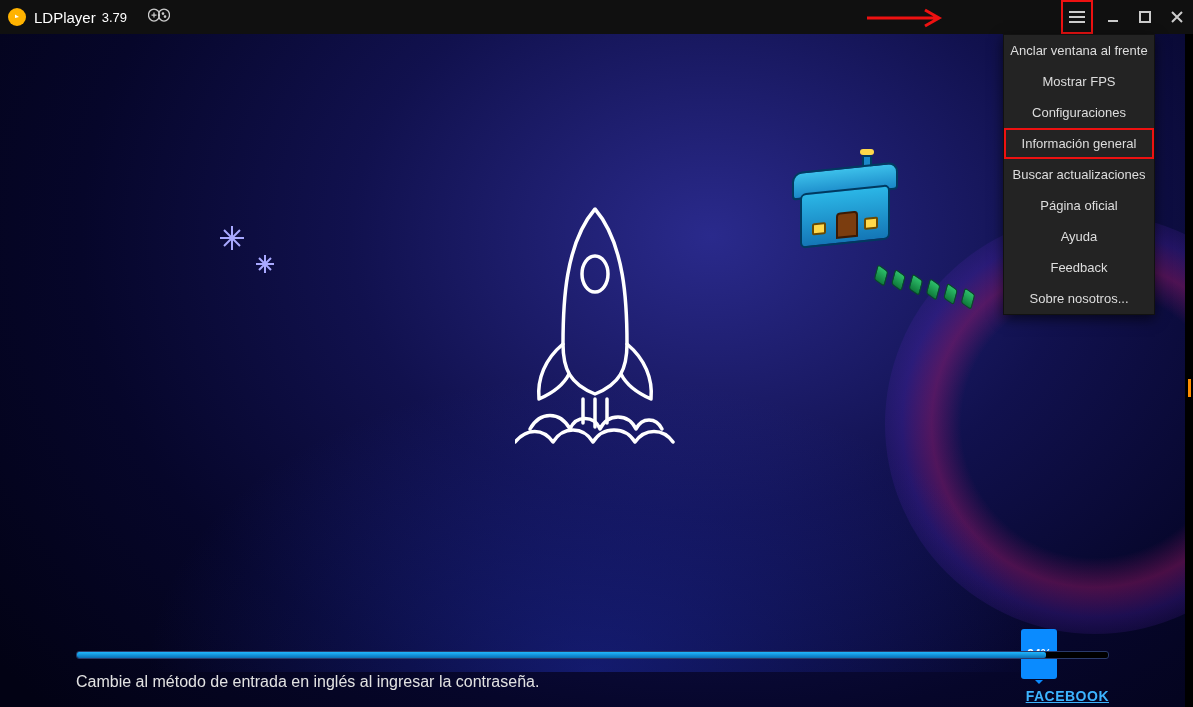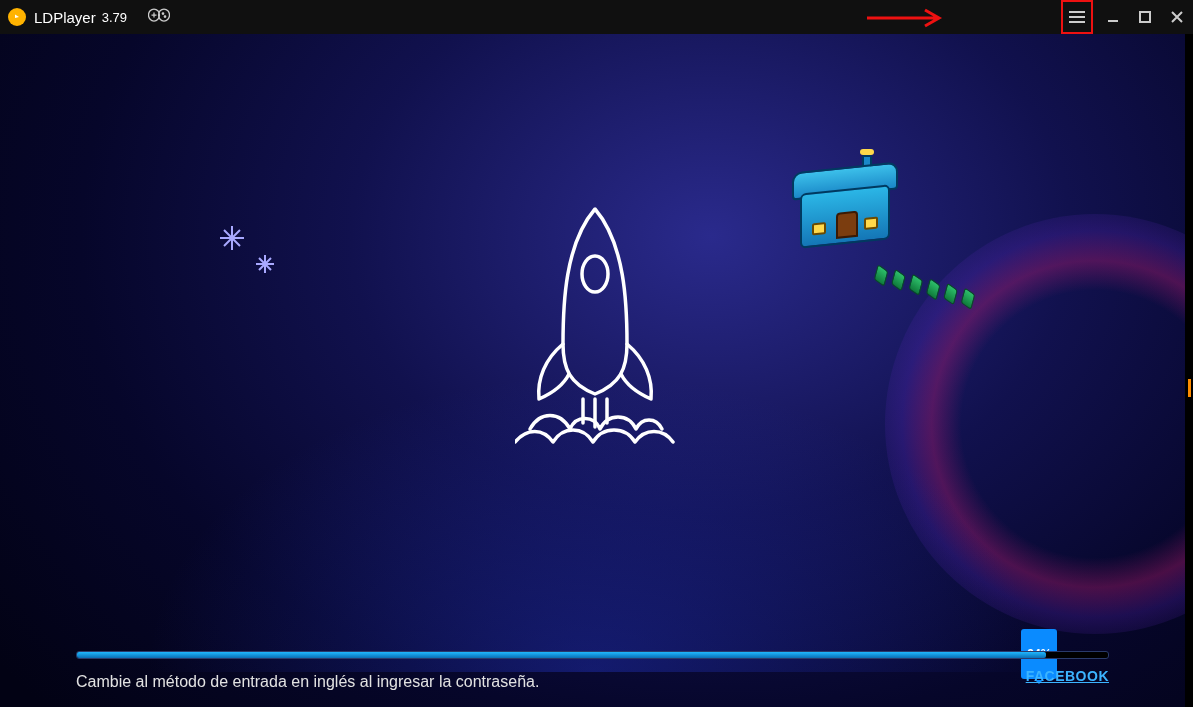--- a/index.html
+++ b/index.html
@@ -61,21 +61,21 @@
               background:radial-gradient(ellipse at 50% 100%, rgba(40,60,220,0.35), rgba(0,0,0,0) 70%); }
 
   
   .progress-wrap { position:absolute; bottom:48px; left:76px; right:76px; }
   .progress-track { height:8px; background:#000; border:1px solid #2a3a6a; border-radius:3px; position:relative; }
   .progress-fill { height:100%; width:94%; background:linear-gradient(#1fb8ff,#0a6fb5); border-radius:2px; }
   .progress-badge { position:absolute; top:-22px; right:4.5%; background:#0a8bff; color:#fff; font-size:12px; font-weight:bold; padding:18px 6px; border-radius:3px; }
   .progress-badge::after { content:""; position:absolute; bottom:-5px; left:50%; margin-left:-4px; border:4px solid transparent; border-top-color:#0a8bff; border-bottom:none; }
 
   .hint { position:absolute; bottom:16px; left:76px; color:#e2e2e2; font-size:16px; }
-  .fblink { position:absolute; bottom:23px; right:76px; color:#3cb4ff; font-size:14px; font-weight:600; text-decoration:underline; letter-spacing:0.5px; cursor:pointer; }
+  .fblink { position:absolute; bottom:3px; right:76px; color:#3cb4ff; font-size:14px; font-weight:600; text-decoration:underline; letter-spacing:0.5px; cursor:pointer; }
 
   
   .menu { position:absolute; top:34px; right:38px; width:152px; background:#232323; border:1px solid #111; box-shadow:0 4px 12px rgba(0,0,0,0.6); z-index:50; }
   .menu-item { color:#ddd; font-size:13px; text-align:center; padding:8px 6px; cursor:pointer; }
   .menu-item.highlighted { outline:2px solid #e11; outline-offset:-2px; }
 </style>
 </head>
 <body>
 
 <div class="window">
@@ -179,14 +179,25 @@
       </div>
     </div>
     <div class="hint">Cambie al método de entrada en inglés al ingresar la contraseña.</div>
     <div class="fblink">FACEBOOK</div>
   </div>
 
   <div class="right-strip">
     <div class="orange-dot"></div>
   </div>
 
+  <div class="menu" id="menu">
+      <div class="menu-item">Anclar ventana al frente</div>
+      <div class="menu-item">Mostrar FPS</div>
+      <div class="menu-item">Configuraciones</div>
+      <div class="menu-item highlighted">Información general</div>
+      <div class="menu-item">Buscar actualizaciones</div>
+      <div class="menu-item">Página oficial</div>
+      <div class="menu-item">Ayuda</div>
+      <div class="menu-item">Feedback</div>
+      <div class="menu-item">Sobre nosotros...</div>
+    </div>
 
 </div>
 
 </body></html>

